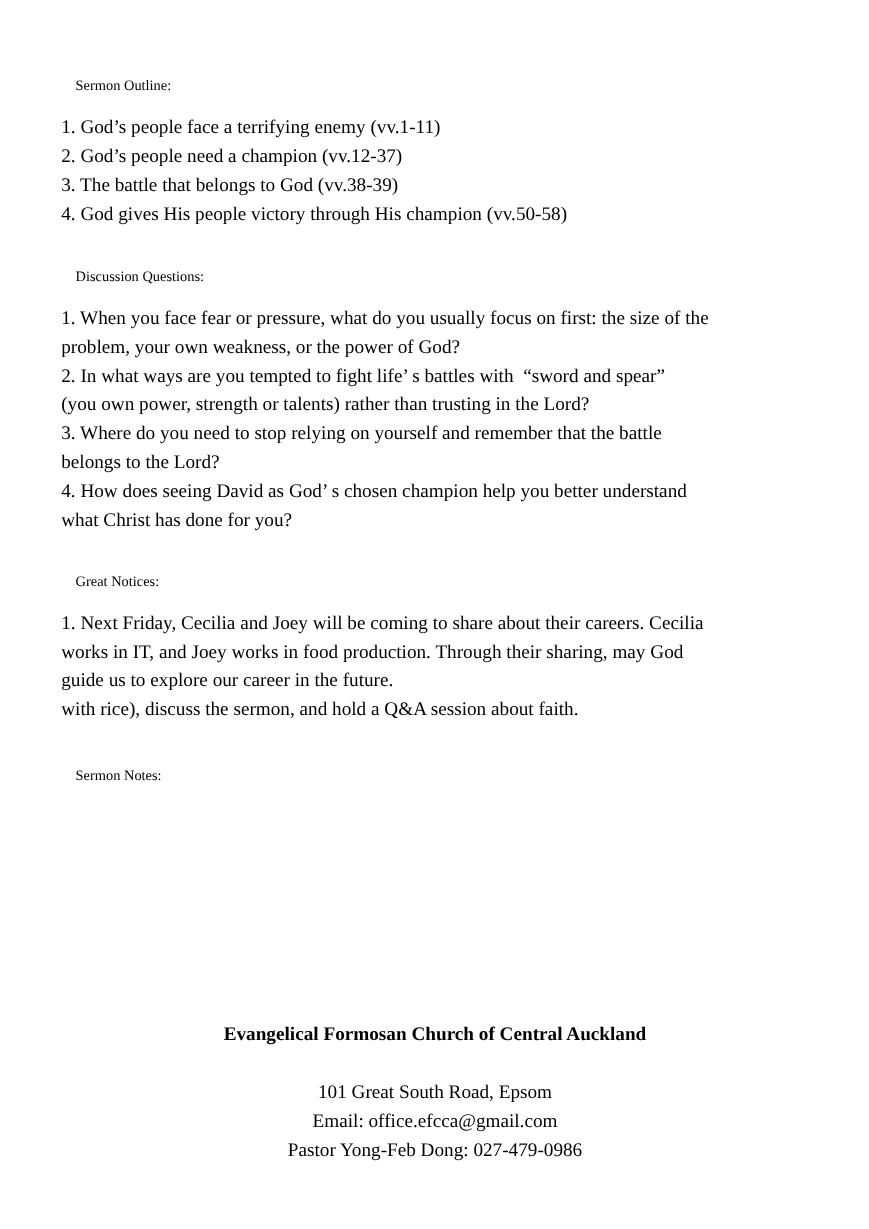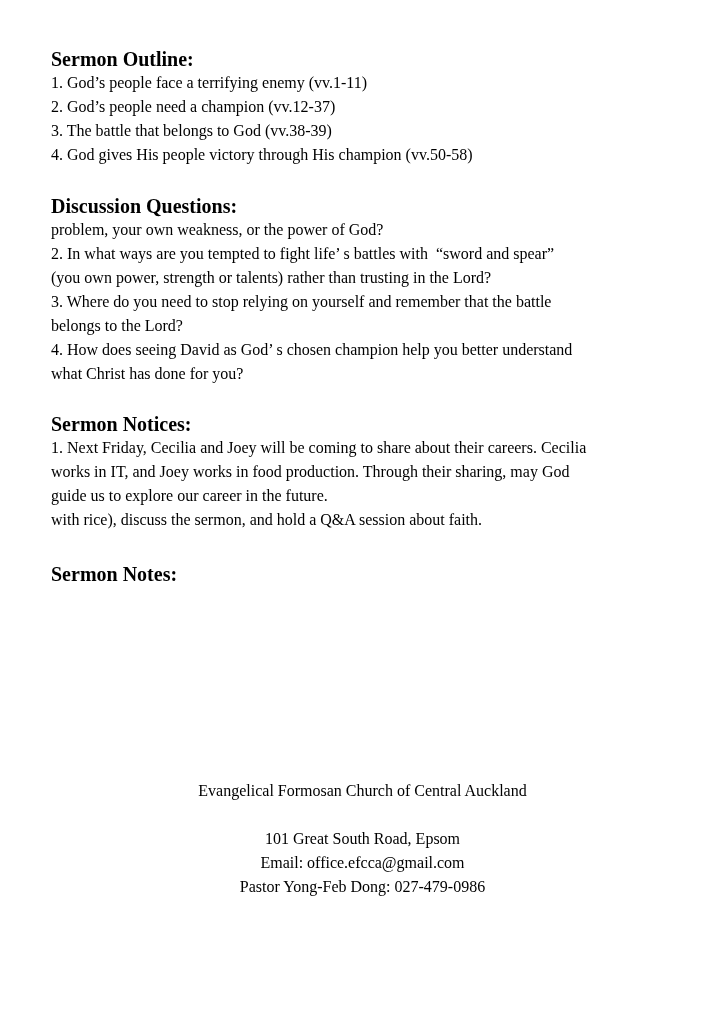--- a/index.html
+++ b/index.html
@@ -13,38 +13,38 @@
     font-family: "Liberation Serif", "DejaVu Serif", serif;
     font-size: 16px;
     line-height: 24px;
     color: #000000;
     overflow: hidden;
   }
   .content {
     padding: 47px 50px 0 51px;
   }
   .heading {
-    font-weight: bold;
-    margin: 0;
-    font-size: 20px;
+    font-weight: normal;
+    margin: 12px;
+    font-size: 12px;
     line-height: 24px;
   }
   .line {
     white-space: pre;
     line-height: 24px;
   }
   .sec-discussion { margin-top: 27px; }
   .sec-family    { margin-top: 26px; }
   .sec-notes     { margin-top: 30px; }
   .footer {
     margin-top: 193px;
     text-align: center;
   }
   .church-name {
-    font-weight: normal;
+    font-weight: bold;
     line-height: 24px;
     text-align: center;
   }
   .contact-block {
     margin-top: 24px;
   }
   .contact-line {
     line-height: 24px;
   }
 </style>
@@ -56,31 +56,32 @@
   <section class="sec-outline">
     <h2 class="heading">Sermon Outline:</h2>
     <div class="line">1. God’s people face a terrifying enemy (vv.1-11)</div>
     <div class="line">2. God’s people need a champion (vv.12-37)</div>
     <div class="line">3. The battle that belongs to God (vv.38-39)</div>
     <div class="line">4. God gives His people victory through His champion (vv.50-58)</div>
   </section>
 
   <section class="sec-discussion">
     <h2 class="heading">Discussion Questions:</h2>
+    <div class="line">1. When you face fear or pressure, what do you usually focus on first: the size of the</div>
     <div class="line">problem, your own weakness, or the power of God?</div>
     <div class="line">2. In what ways are you tempted to fight life’ s battles with  “sword and spear”</div>
     <div class="line">(you own power, strength or talents) rather than trusting in the Lord?</div>
     <div class="line">3. Where do you need to stop relying on yourself and remember that the battle</div>
     <div class="line">belongs to the Lord?</div>
     <div class="line">4. How does seeing David as God’ s chosen champion help you better understand</div>
     <div class="line">what Christ has done for you?</div>
   </section>
 
   <section class="sec-family">
-    <h2 class="heading">Sermon Notices:</h2>
+    <h2 class="heading">Great Notices:</h2>
     <div class="line">1. Next Friday, Cecilia and Joey will be coming to share about their careers. Cecilia</div>
     <div class="line">works in IT, and Joey works in food production. Through their sharing, may God</div>
     <div class="line">guide us to explore our career in the future.</div>
     <div class="line">with rice), discuss the sermon, and hold a Q&amp;A session about faith.</div>
   </section>
 
   <section class="sec-notes">
     <h2 class="heading">Sermon Notes:</h2>
   </section>
 

